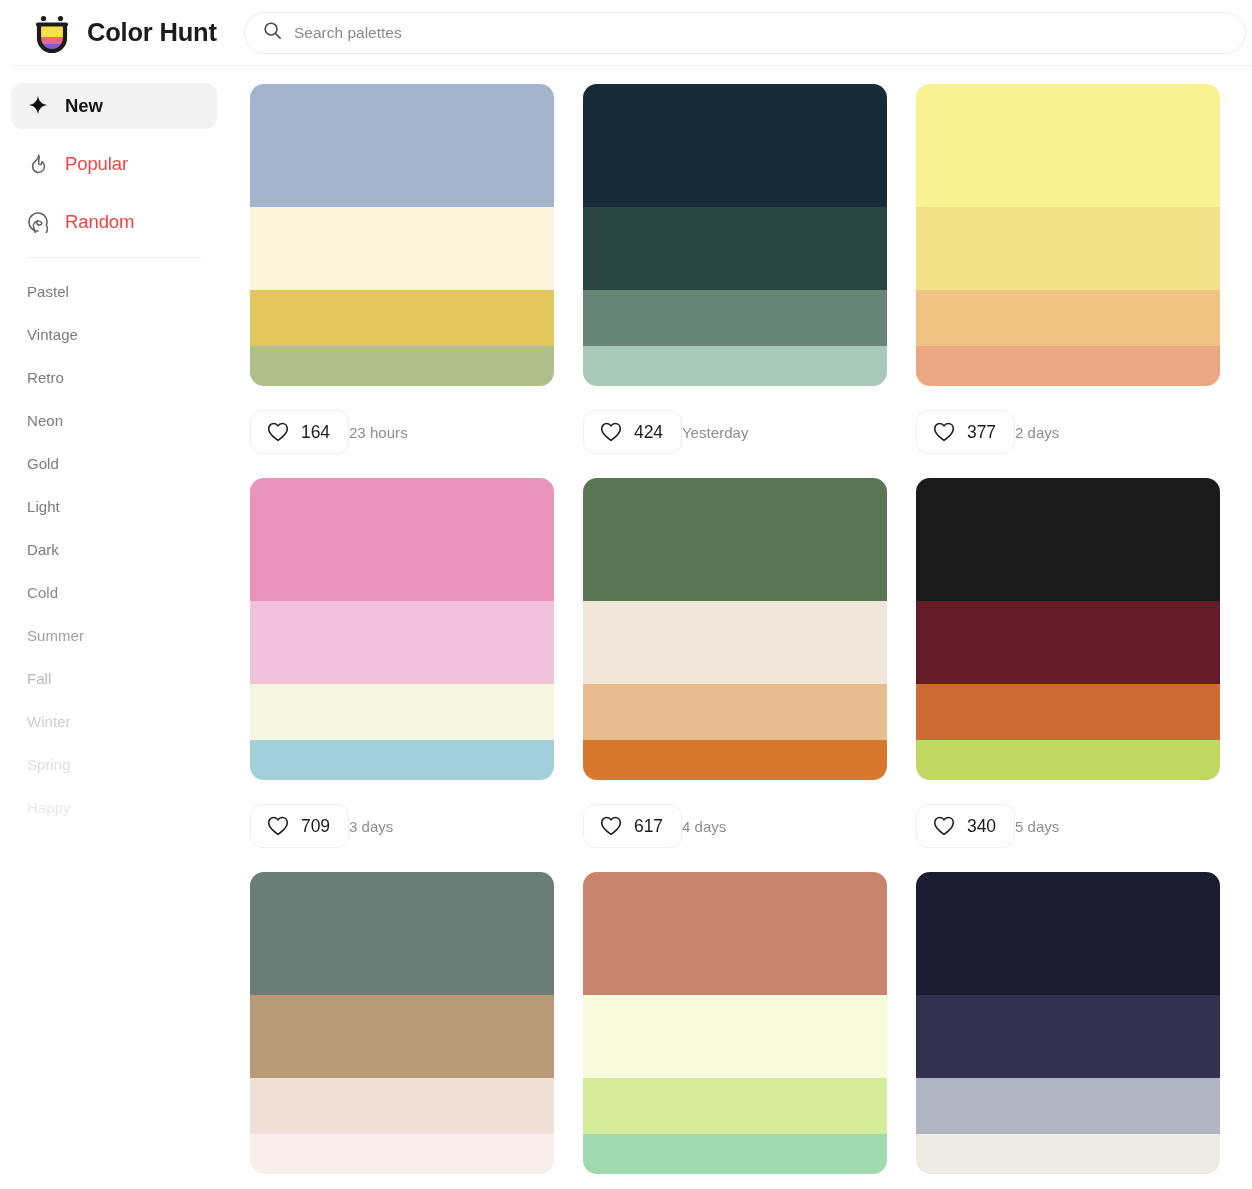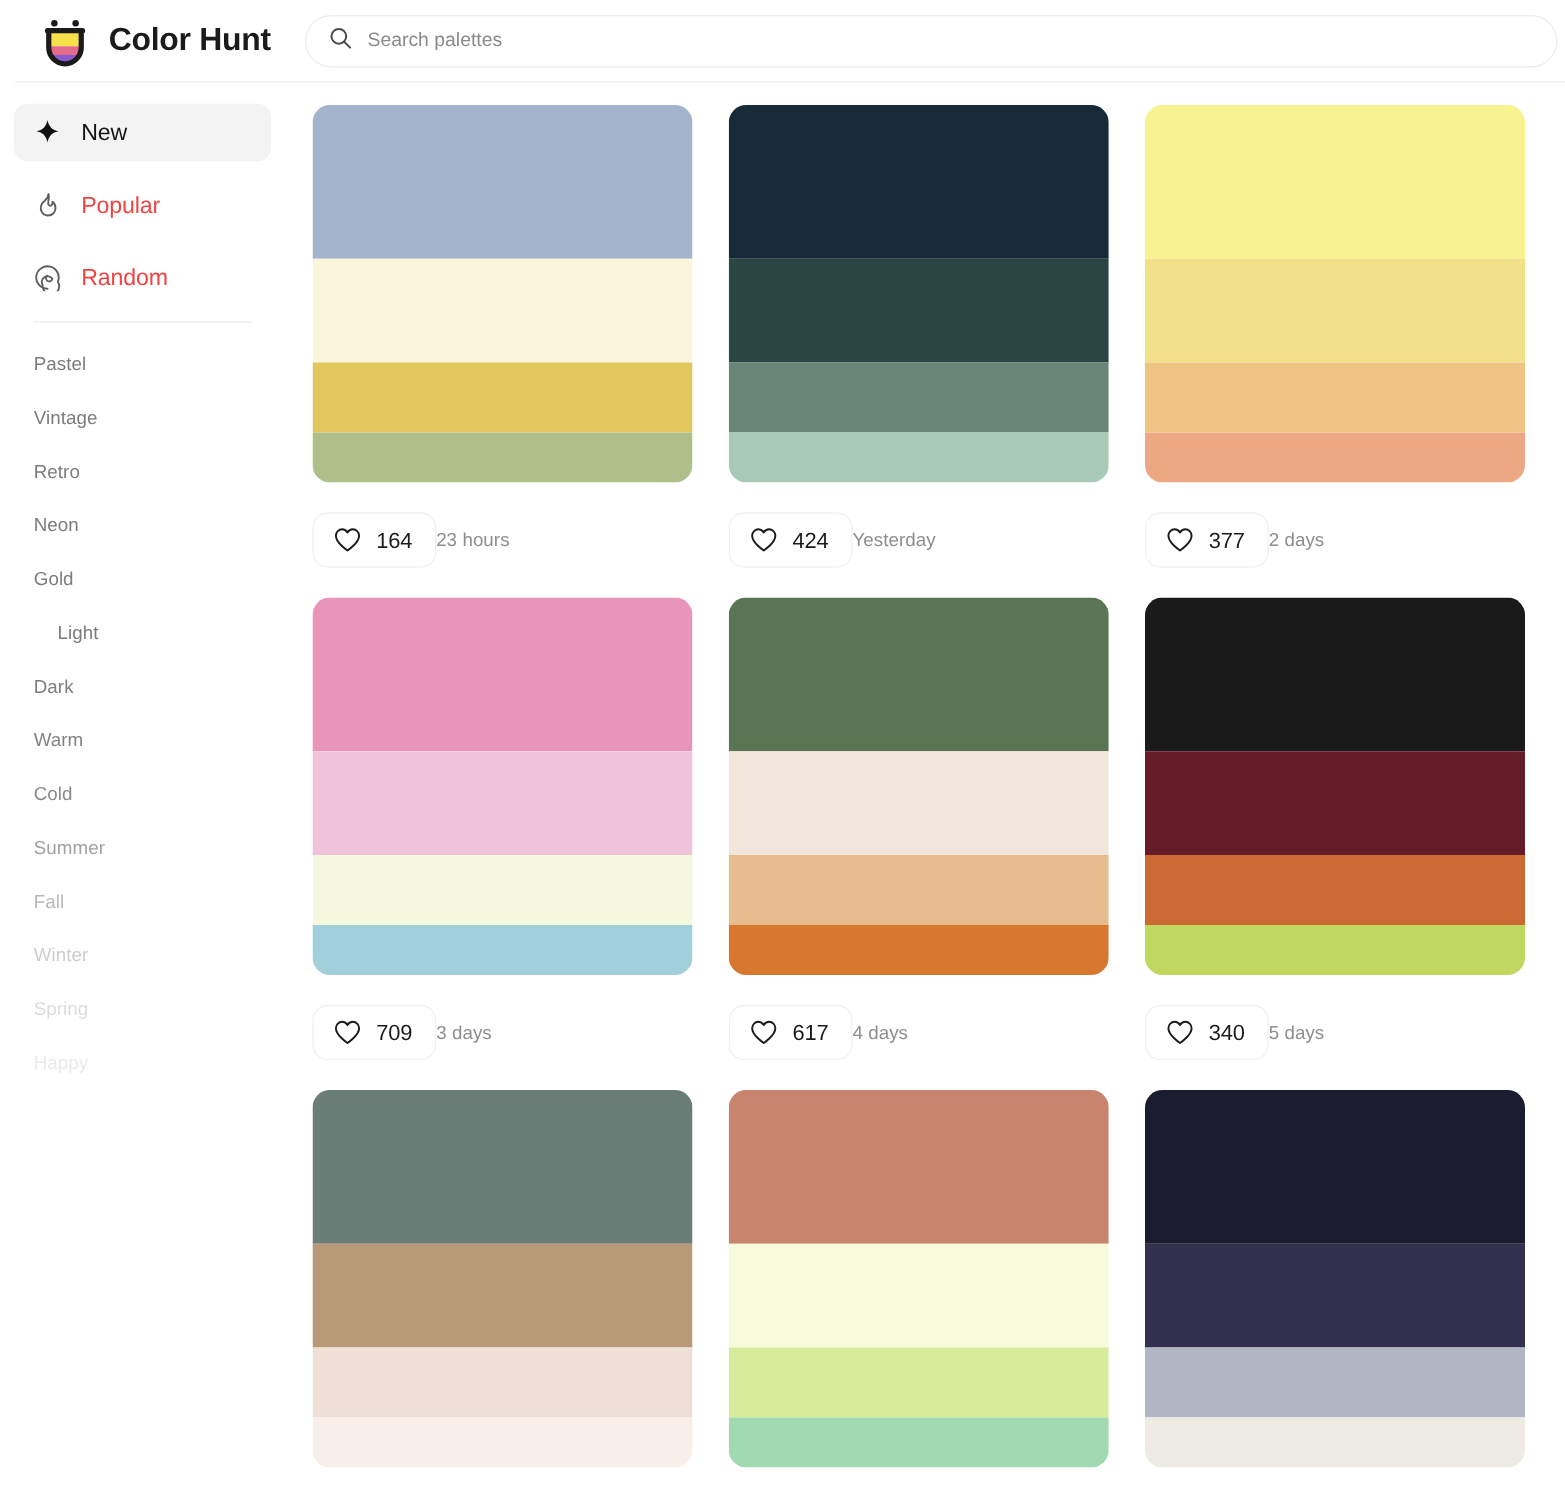--- a/index.html
+++ b/index.html
@@ -89,21 +89,21 @@
     border-radius: 11px;
     cursor: pointer;
     margin-bottom: 12px;
   }
   .nav-item.active { background: #f3f3f3; }
   .nav-item .nav-label {
     font-size: 18.5px;
     color: #ef4444;
     letter-spacing: -0.1px;
   }
-  .nav-item.active .nav-label { color: #151515; font-weight: 400; }
+  .nav-item.active .nav-label { color: #151515; font-weight: 700; }
   .nav-ico {
     width: 22px; height: 22px;
     display: flex; align-items: center; justify-content: center;
     flex: 0 0 22px;
   }
   .divider {
     height: 1px;
     background: #ececec;
     margin: 12px 16px 6px 16px;
   }
@@ -244,23 +244,22 @@
   </div>
 
 </div>
   <div class="divider"></div>
   <div class="tag-list" id="tag-container">
       <div class="tag-item" style="opacity: 1;">Pastel</div>
       <div class="tag-item" style="opacity: 1;">Vintage</div>
       <div class="tag-item" style="opacity: 1;">Retro</div>
       <div class="tag-item" style="opacity: 1;">Neon</div>
       <div class="tag-item" style="opacity: 1;">Gold</div>
-      <div class="tag-item" style="opacity: 1; margin-left: 19px;">Light</div>
+      <div class="tag-item" style="opacity: 1;">Light</div>
       <div class="tag-item" style="opacity: 1;">Dark</div>
-      <div class="tag-item" style="opacity: 0.95;">Warm</div>
       <div class="tag-item" style="opacity: 0.9;">Cold</div>
       <div class="tag-item" style="opacity: 0.72;">Summer</div>
       <div class="tag-item" style="opacity: 0.55;">Fall</div>
       <div class="tag-item" style="opacity: 0.38;">Winter</div>
       <div class="tag-item" style="opacity: 0.26;">Spring</div>
       <div class="tag-item" style="opacity: 0.16;">Happy</div>
     </div>
 </div>
 
 <div class="content">

